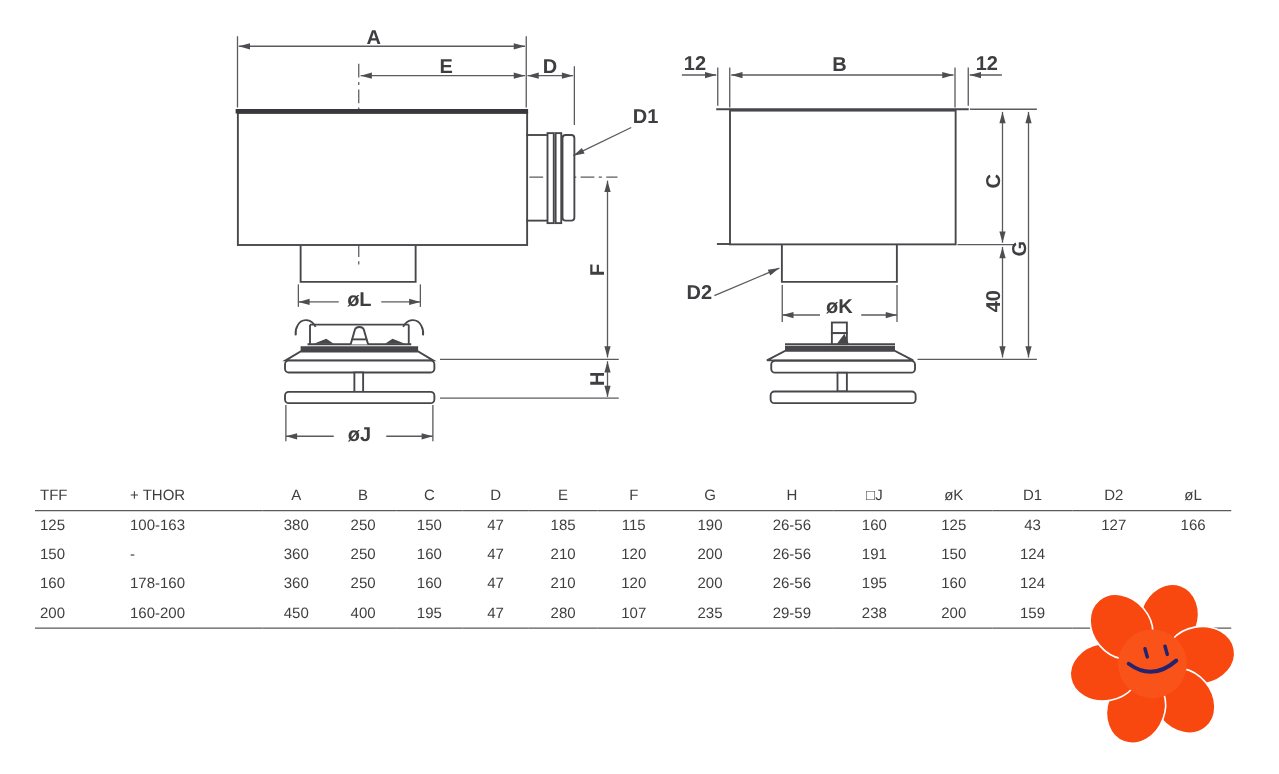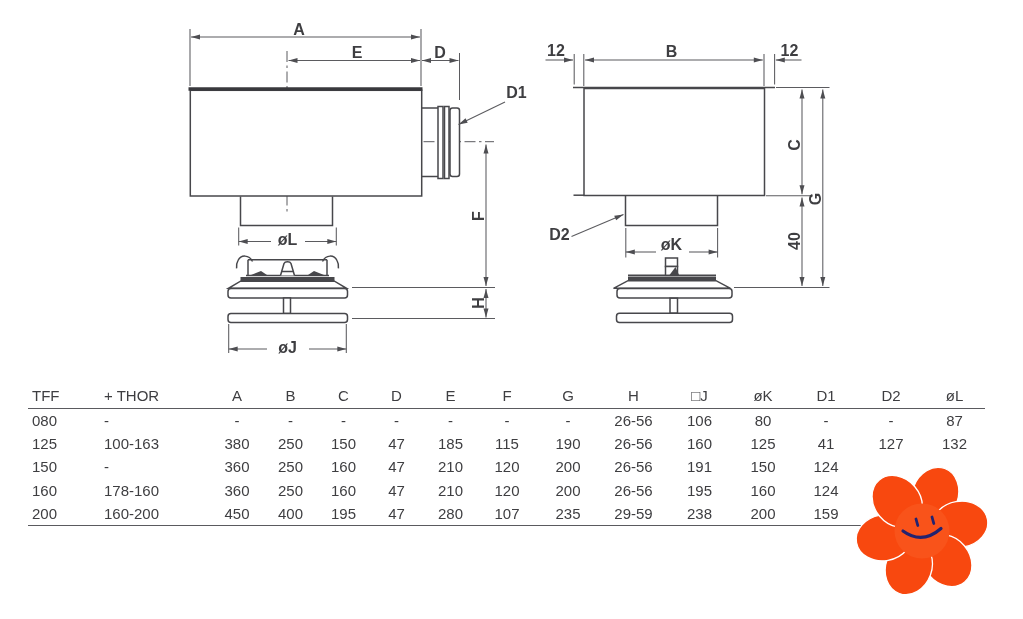--- a/index.html
+++ b/index.html
@@ -9,21 +9,21 @@
   
   .o{stroke:#47474b;stroke-width:1.5;fill:none;}
   .ow{fill:#ffffff;}
   .dk{fill:#47474b;stroke:none;}
   .d{stroke:#5b5b5f;stroke-width:1.05;fill:none;}
   .cl{stroke:#5b5b5f;stroke-width:1;fill:none;stroke-dasharray:11 3.5 2.5 3.5;}
   .lbl{font-family:"Liberation Sans","DejaVu Sans",sans-serif;font-size:16px;font-weight:bold;
        fill:#3e3e41;text-anchor:middle;}
   
   table.dims{position:absolute;left:28px;top:384px;width:957px;border-collapse:collapse;
-             table-layout:fixed;color:#3e3e41;font-size:15px;}
+             table-layout:fixed;color:#3e3e41;font-size:12px;}
   .dims th{font-weight:400;text-align:center;height:24px;line-height:24px;padding:0;
            border-bottom:1.5px solid #5a5a5e;white-space:nowrap;}
   .dims td{text-align:center;height:23.2px;line-height:23.2px;padding:0;white-space:nowrap;}
   .dims tr:last-child td{border-bottom:1.5px solid #5a5a5e;}
   .dims .left{text-align:left;padding-left:4px;}
   svg.flower{position:absolute;left:851px;top:462px;z-index:5;}
 </style>
 </head>
 <body>
 
@@ -185,52 +185,35 @@
           <th>H</th>
           <th>□J</th>
           <th>øK</th>
           <th>D1</th>
           <th>D2</th>
           <th>øL</th>
         </tr>
       </thead>
       <tbody>
         <tr>
-          <td class="left">080</td>
-          <td class="left">-</td>
-          <td>-</td>
-          <td>-</td>
-          <td>-</td>
-          <td>-</td>
-          <td>-</td>
-          <td>-</td>
-          <td>-</td>
-          <td>26-56</td>
-          <td>106</td>
-          <td>80</td>
-          <td>-</td>
-          <td>-</td>
-          <td>87</td>
-        </tr>
-        <tr>
           <td class="left">125</td>
           <td class="left">100-163</td>
           <td>380</td>
           <td>250</td>
           <td>150</td>
           <td>47</td>
           <td>185</td>
           <td>115</td>
           <td>190</td>
           <td>26-56</td>
           <td>160</td>
           <td>125</td>
-          <td>41</td>
+          <td>43</td>
           <td>127</td>
-          <td>132</td>
+          <td>166</td>
         </tr>
         <tr>
           <td class="left">150</td>
           <td class="left">-</td>
           <td>360</td>
           <td>250</td>
           <td>160</td>
           <td>47</td>
           <td>210</td>
           <td>120</td>

